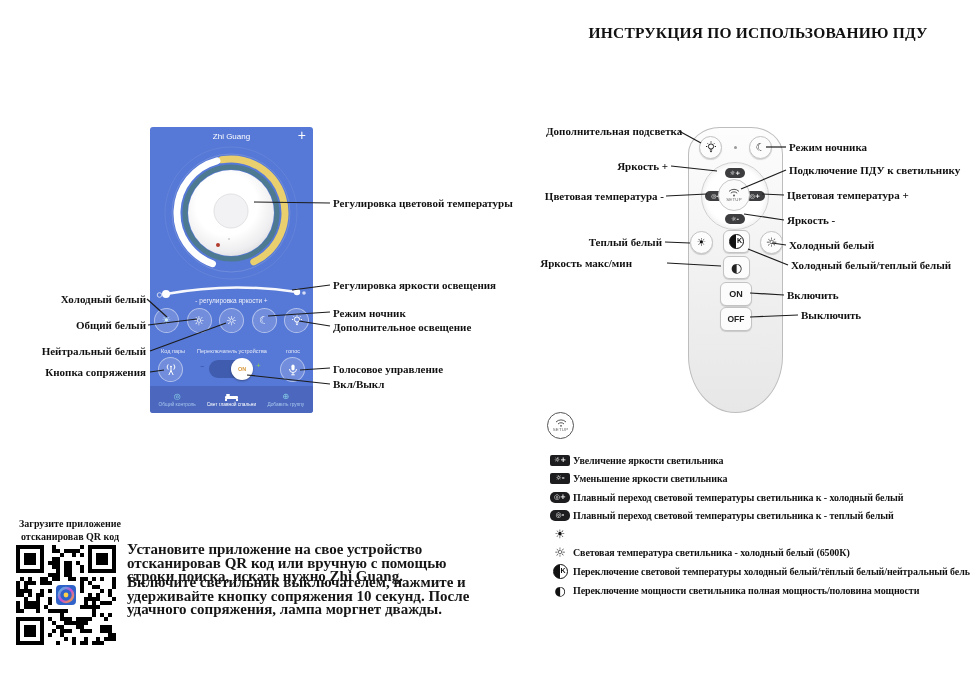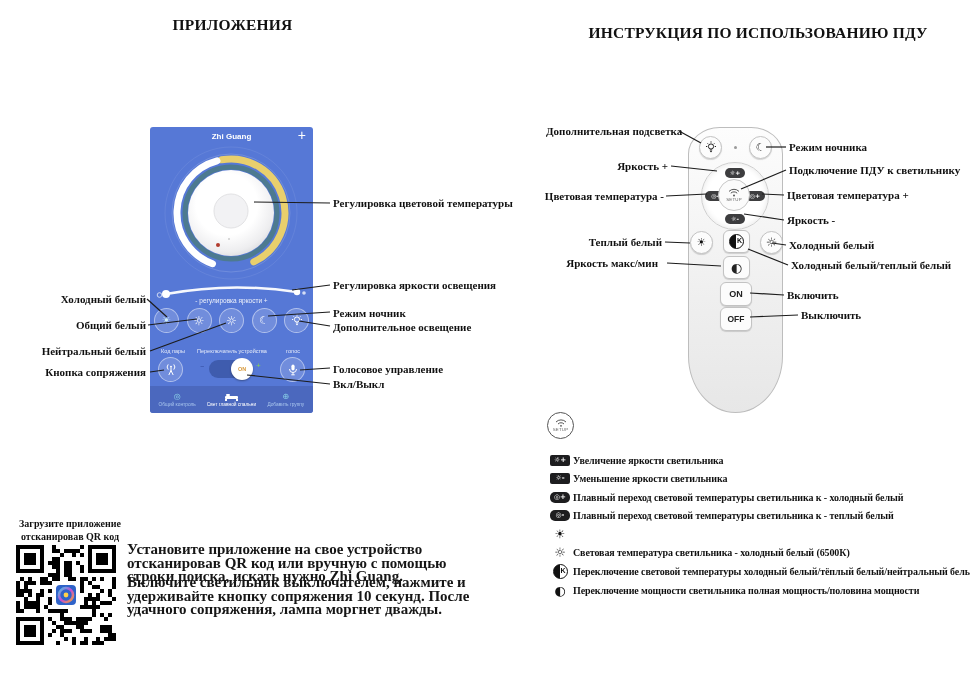--- a/index.html
+++ b/index.html
@@ -5,21 +5,21 @@
   html,body{margin:0;padding:0;background:#fff}
   #canvas{position:relative;width:970px;height:678px;background:#fff;overflow:hidden;
           font-family:"Liberation Serif",serif;color:#111}
   .abs{position:absolute}
   .title{font-weight:bold;font-size:15.5px;line-height:21px;text-align:center;letter-spacing:.2px}
   .callout{position:absolute;font-weight:bold;font-size:11px;white-space:nowrap;color:#111}
   .r{text-align:right}
   
   #phone{position:absolute;left:150px;top:127px;width:163px;height:286px;background:#5678d6;border-radius:3px;
          font-family:"Liberation Sans",sans-serif}
-  #phone .hdr{position:absolute;top:5px;left:0;width:100%;text-align:center;color:#fff;font-size:8px;font-weight:bold}
+  #phone .hdr{position:absolute;top:5px;left:0;width:100%;text-align:center;color:#fff;font-size:8px;font-weight:normal}
   #phone .plus{position:absolute;top:0;right:7px;color:#fff;font-size:14px;font-weight:300}
   .appbtn{width:25px;height:25px;border-radius:50%;background:rgba(255,255,255,.16);border:1px solid rgba(255,255,255,.45);
           display:flex;align-items:center;justify-content:center;color:#fff;box-sizing:border-box}
   #appbtns{position:absolute;left:4px;top:181px;width:155px;display:flex;justify-content:space-between}
   .rowlab{position:absolute;color:rgba(255,255,255,.85);font-size:5.5px;text-align:center;white-space:nowrap}
   .ctl{position:absolute;top:230px}
   #toggle{position:absolute;left:59px;top:233px;width:42px;height:18px;background:#3f5cae;border-radius:9px}
   #toggle .knob{position:absolute;right:-2px;top:-2px;width:22px;height:22px;border-radius:50%;background:#fff;
         box-shadow:0 1px 2px rgba(0,0,0,.35);display:flex;align-items:center;justify-content:center;
         font-size:5.5px;font-weight:bold;color:#d89a3e}
@@ -60,21 +60,20 @@
   .para{position:absolute;font-weight:600;font-size:15px;line-height:13.5px;color:#161616}
   #notetext{position:absolute;left:583px;top:411px;width:388px;font-weight:bold;font-size:10.2px;line-height:13.2px}
   svg{display:block}
 </style>
 </head>
 <body>
 
 <div id="canvas">
 
   <div class="abs title" style="left:40px;top:14px;width:385px">
-    <div>ПРИЛОЖЕНИЯ</div>
   </div>
   <div class="abs title" style="left:552px;top:22px;width:412px">ИНСТРУКЦИЯ ПО ИСПОЛЬЗОВАНИЮ ПДУ</div>
 
   <div id="phone">
     <div class="hdr">Zhi Guang</div>
     <div class="plus">+</div>
 
     <svg class="abs" style="left:6px;top:14px" width="151" height="147" viewBox="0 0 151 147">
       <defs>
         <radialGradient id="knobg" cx="45%" cy="40%" r="65%">
@@ -444,21 +443,21 @@
     </div>
     <div class="rbtn sq" style="left:31px;top:179px;width:32px;height:24px;font-size:8.5px;font-weight:bold">
       <span>OFF</span>
     </div>
   </div>
 
   <div class="callout r" style="left:546px;top:125px;width:132px">Дополнительная подсветка</div>
   <div class="callout r" style="left:556px;top:160px;width:112px">Яркость +</div>
   <div class="callout r" style="left:538px;top:190px;width:126px">Цветовая температура -</div>
   <div class="callout r" style="left:554px;top:236px;width:108px">Теплый белый</div>
-  <div class="callout r" style="left:538px;top:257px;width:120px">Яркость макс/мин</div>
+  <div class="callout r" style="left:512px;top:257px;width:120px">Яркость макс/мин</div>
   <div class="callout" style="left:789px;top:141px">Режим ночника</div>
   <div class="callout" style="left:789px;top:164px">Подключение ПДУ к светильнику</div>
   <div class="callout" style="left:787px;top:189px">Цветовая температура +</div>
   <div class="callout" style="left:787px;top:214px">Яркость -</div>
   <div class="callout" style="left:789px;top:239px">Холодный белый</div>
   <div class="callout" style="left:791px;top:259px">Холодный белый/теплый белый</div>
   <div class="callout" style="left:787px;top:289px">Включить</div>
   <div class="callout" style="left:801px;top:309px">Выключить</div>
 
   <div class="abs" style="left:547px;top:412px;width:27px;height:27px;border-radius:50%;border:1.5px solid #555;

